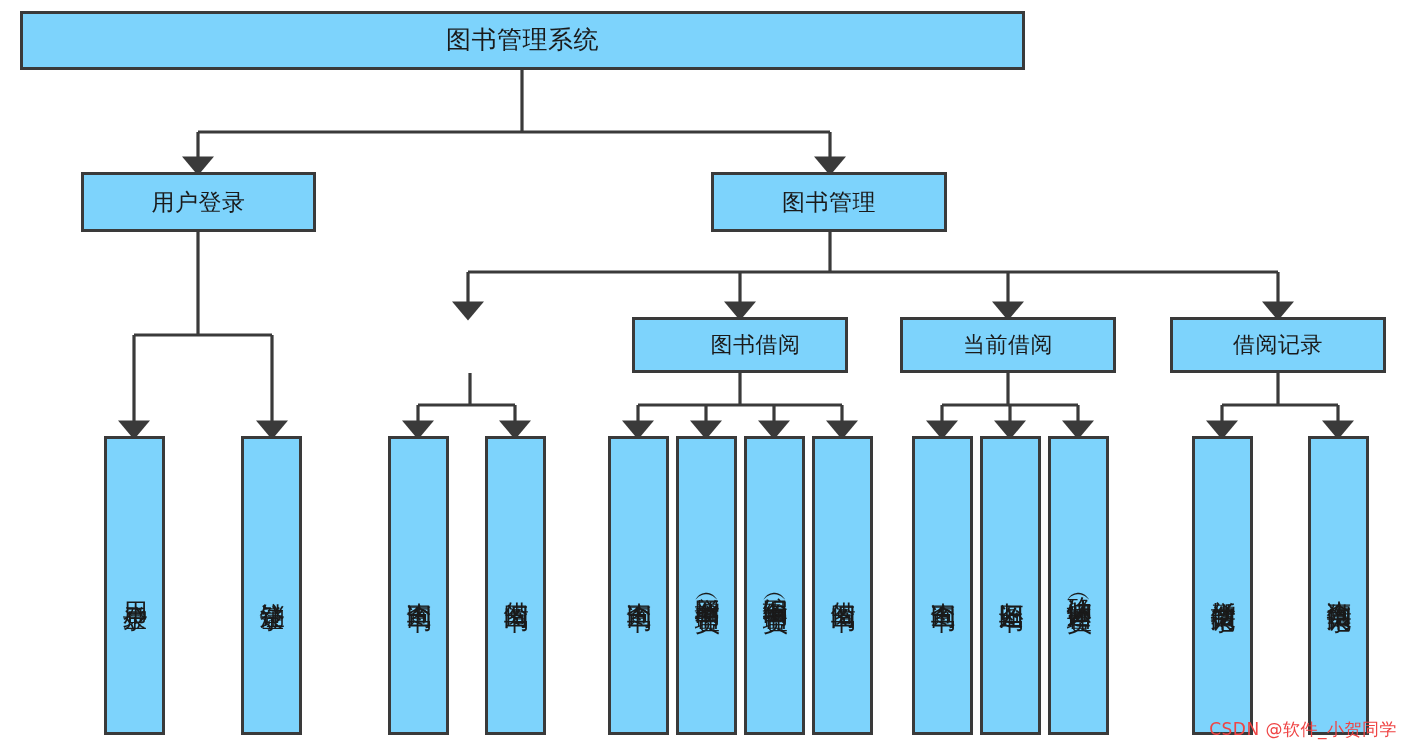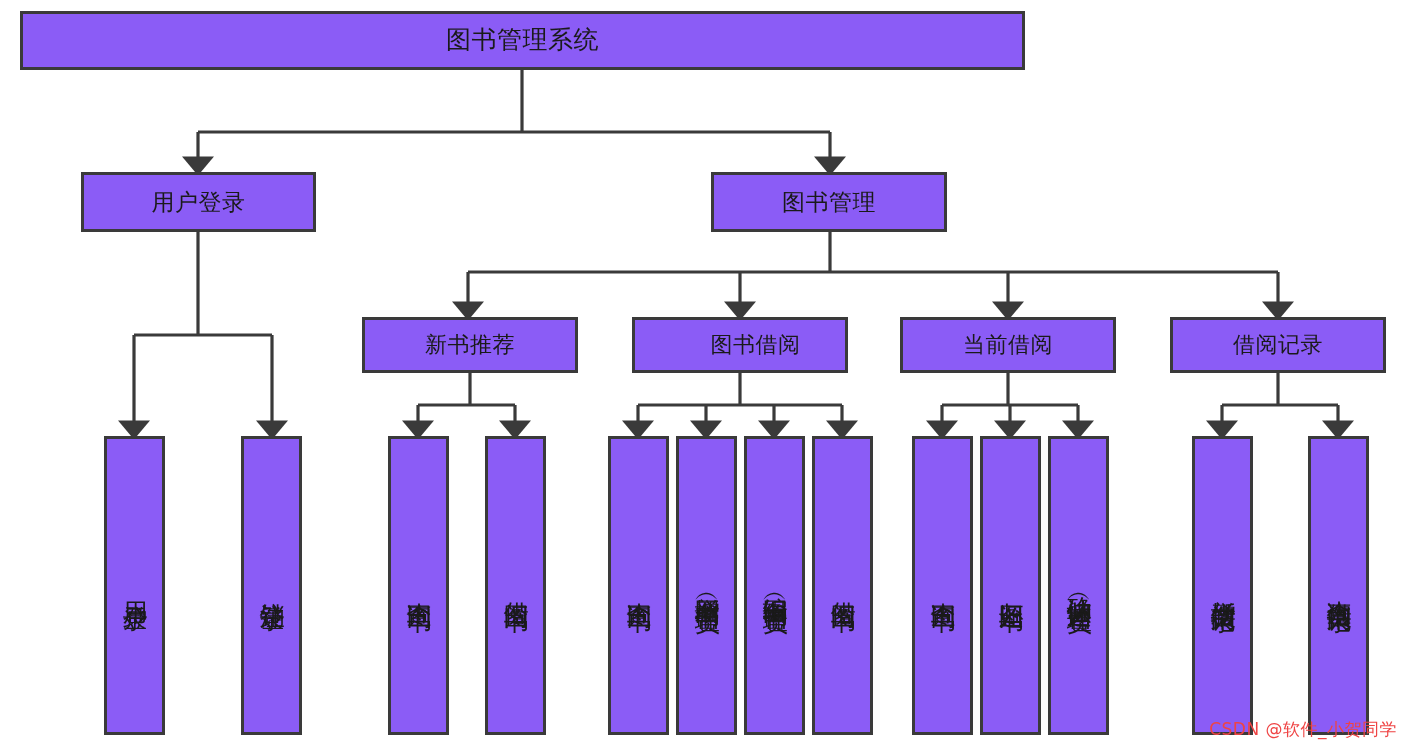--- a/index.html
+++ b/index.html
@@ -21,21 +21,21 @@
     position: absolute;
     left: 0;
     top: 0;
     width: 1405px;
     height: 747px;
     pointer-events: none;
   }
   .node {
     position: absolute;
     box-sizing: border-box;
-    background: #8b5cf6;
+    background: #7dd3fc;
     border: 3px solid #3a3a3a;
     display: flex;
     align-items: center;
     justify-content: center;
     color: #1a1a1a;
   }
   .node .lbl {
     display: block;
     text-align: center;
     line-height: 1.22;
@@ -132,23 +132,20 @@
     <span class="lbl">图书管理系统</span>
   </div>
 
   <div class="node h lvl2" style="left:81px; top:172px; width:235px; height:60px;">
     <span class="lbl">用户登录</span>
   </div>
   <div class="node h lvl2" style="left:711px; top:172px; width:236px; height:60px;">
     <span class="lbl">图书管理</span>
   </div>
 
-  <div class="node h lvl3" style="left:362px; top:317px; width:216px; height:56px;">
-    <span class="lbl">新书推荐</span>
-  </div>
   <div class="node h lvl3" style="left:632px; top:317px; width:216px; height:56px;padding-left:31px;">
     <span class="lbl">图书借阅</span>
   </div>
   <div class="node h lvl3" style="left:1170px; top:317px; width:216px; height:56px;">
     <span class="lbl">借阅记录</span>
   </div>
   <div class="node h lvl3" style="left:900px; top:317px; width:216px; height:56px;">
     <span class="lbl">当前借阅</span>
   </div>
 

